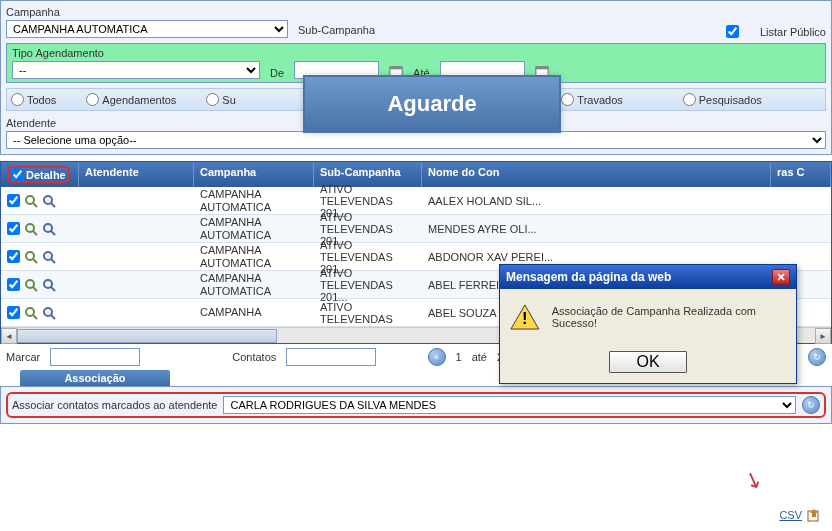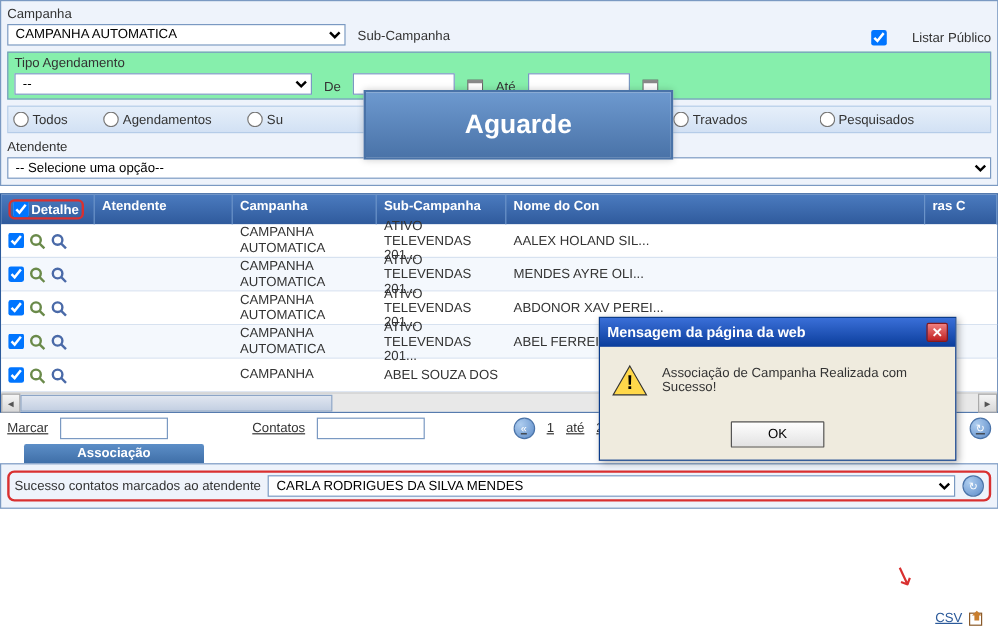--- a/index.html
+++ b/index.html
@@ -38,28 +38,28 @@
 .assoc-panel { border: 1px solid #7a99c2; background: #eef3fb; padding: 5px; }
 .assoc-row { display: flex; align-items: center; gap: 6px; }
 .red-box { border: 2px solid #d93030; border-radius: 6px; padding: 2px 4px; }
 .red-arrow { position: absolute; right: 70px; bottom: 38px; color: #d93030; font-size: 22px; transform: rotate(20deg); }
 .dialog { position: absolute; top: 264px; left: 499px; width: 298px; border: 1px solid #0a3b8a; box-shadow: 2px 2px 6px rgba(0,0,0,.3); background: #efebde; z-index: 20; }
 .dialog-title { background: linear-gradient(#3a6fd8,#0b3d9b); color: #fff; font-weight: bold; font-size: 12px; padding: 4px 6px; display: flex; justify-content: space-between; align-items: center; }
 .close-x { width: 18px; height: 16px; background: linear-gradient(#f08080,#c02020); border: 1px solid #8a1818; color: #fff; display: flex; align-items: center; justify-content: center; font-size: 11px; border-radius: 2px; cursor: pointer; }
 .dialog-body { padding: 14px 10px; display: flex; align-items: center; gap: 12px; font-size: 11px; }
 .warn-icon { width: 32px; height: 28px; }
 .dialog-foot { text-align: center; padding: 6px 0 10px; }
-.dialog-foot button { width: 78px; height: 22px; border: 1px solid #555; border-radius: 1px; background: linear-gradient(#fefefe,#e2e2e2); font-size: 11px; cursor: pointer; }
+.dialog-foot button { width: 78px; height: 22px; border: 1px solid #555; border-radius: 1px; background: linear-gradient(#fefefe,#e2e2e2); font-size: 16px; cursor: pointer; }
 .loading-box { position: absolute; top: 75px; left: 303px; width: 258px; border: 2px solid #4a73a8; background: #fff; z-index: 15; box-shadow: 0 0 6px rgba(0,0,0,.2); }
 .loading-head { background: linear-gradient(#6d99cf,#4a73a8); color: #fff; font-size: 22px; font-weight: bold; text-align: center; padding: 14px 0; }
 .loading-body { display: flex; align-items: center; justify-content: center; gap: 10px; padding: 20px 0; font-size: 20px; font-weight: bold; color: #4a73a8; }
 .stop-icon { width: 38px; height: 38px; }
 .csv-link { color: #2c5a9a; text-decoration: underline; font-size: 11px; display: flex; align-items: center; gap: 3px; }
 .date-cal { width: 14px; height: 14px; }
-.marcar-row { display: flex; align-items: center; gap: 10px; padding: 4px 6px; text-decoration: underline; }
+.marcar-row { display: flex; align-items: center; gap: 10px; padding: 4px 6px; }
 .red-detalhe { border: 2px solid #d93030; border-radius: 5px; padding: 0 2px; display: flex; align-items: center; gap: 2px; }
 .spacer { flex: 1; }
 </style>
 </head>
 <body>
 
 <div class="panel">
   <div class="row">
     <div class="col" style="width:282px">
       <label>Campanha</label>
@@ -217,52 +217,53 @@
             <circle cx="6" cy="6" r="4" fill="none" stroke="#6a8a4a" stroke-width="2"></circle>
             <line x1="9" y1="9" x2="13" y2="13" stroke="#6a8a4a" stroke-width="2"></line>
           </svg>
           <svg class="magnifier" viewBox="0 0 14 14">
             <circle cx="6" cy="6" r="4" fill="none" stroke="#4a6aa8" stroke-width="2"></circle>
             <line x1="9" y1="9" x2="13" y2="13" stroke="#4a6aa8" stroke-width="2"></line>
           </svg>
         </div>
         <div class="td-atend"></div>
         <div class="td-camp">CAMPANHA</div>
+        <div class="td-sub">ATIVO TELEVENDAS</div>
         <div class="td-nome">ABEL SOUZA DOS</div>
       </div>
     </div>
   <div class="scrollbar-h">
     <div class="scroll-btn">◄</div>
     <div class="scroll-thumb"></div>
     <div class="spacer"></div>
     <div class="scroll-btn">►</div>
   </div>
 </div>
 
 <div class="marcar-row">
   <span>Marcar</span>
   <input type="text" style="width: 90px;">
-  <span style="margin-left:60px">Contatos</span>
+  <span style="margin-left:82px">Contatos</span>
   <input type="text" style="width: 90px;">
   <div class="spacer"></div>
   <div class="pager-btn">«</div>
   <span>1</span>
   <span>até</span>
   <span>20</span>
   <div class="pager-btn">»</div>
   <span>Total:</span>
   <span>4332</span>
   <div style="width:180px"></div>
   <div class="pager-btn">↻</div>
 </div>
 
 <div class="section-header">Associação</div>
 <div class="assoc-panel">
   <div class="assoc-row red-box" style="position:relative">
-    <span>Sucesso contatos marcados ao atendente</span>
+    <span>Associar contatos marcados ao atendente</span>
     <select style="flex:1"><option>CARLA RODRIGUES DA SILVA MENDES</option></select>
     <div class="pager-btn">↻</div>
   </div>
 </div>
 <div style="position:absolute;right:10px;bottom:8px;display:flex;align-items:center;gap:4px">
   <a class="csv-link">
       <span>CSV</span>
     </a>
   <svg width="16" height="16" viewBox="0 0 16 16">
       <rect x="2" y="4" width="10" height="10" fill="#fff" stroke="#8a5a2a"></rect>

